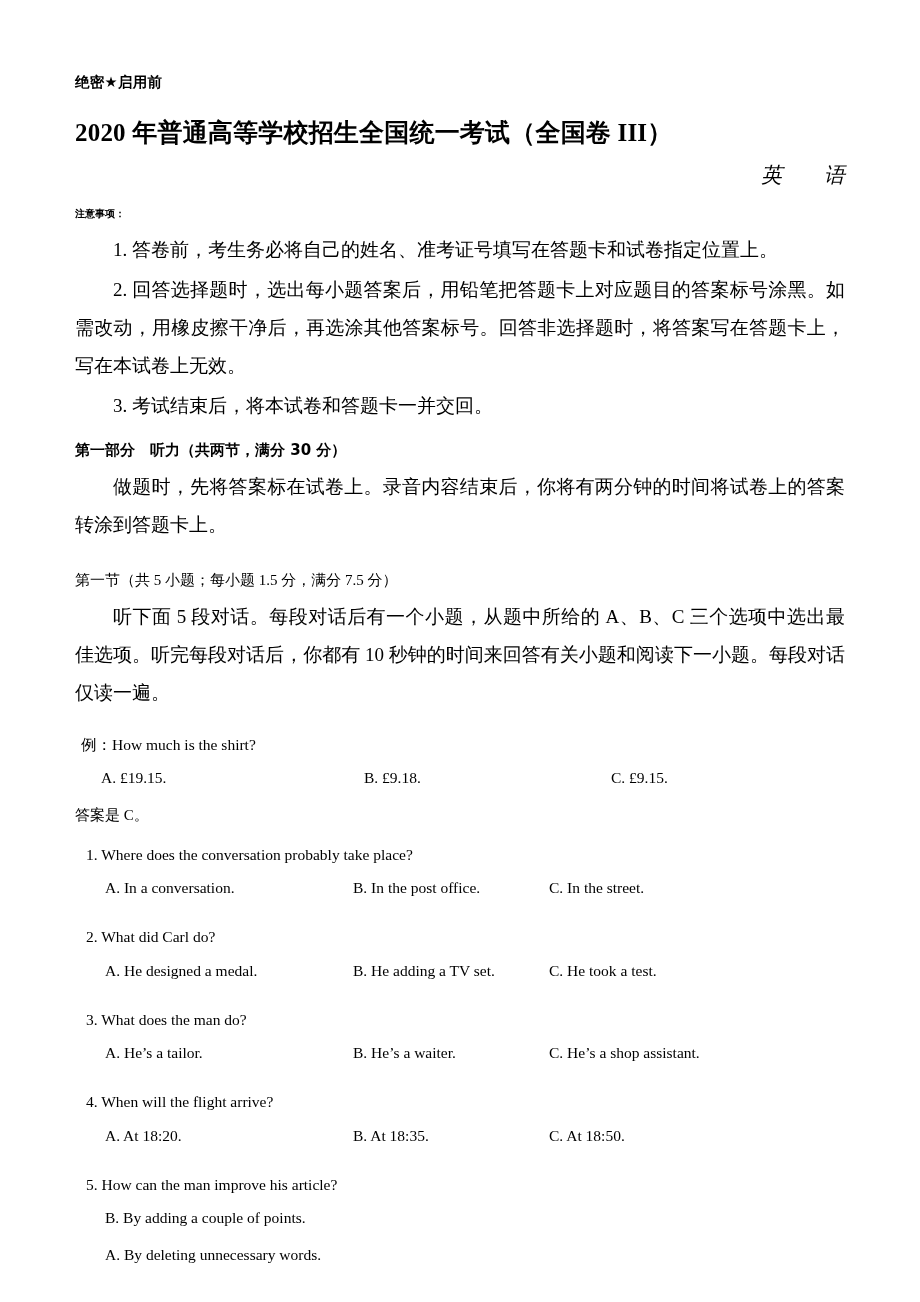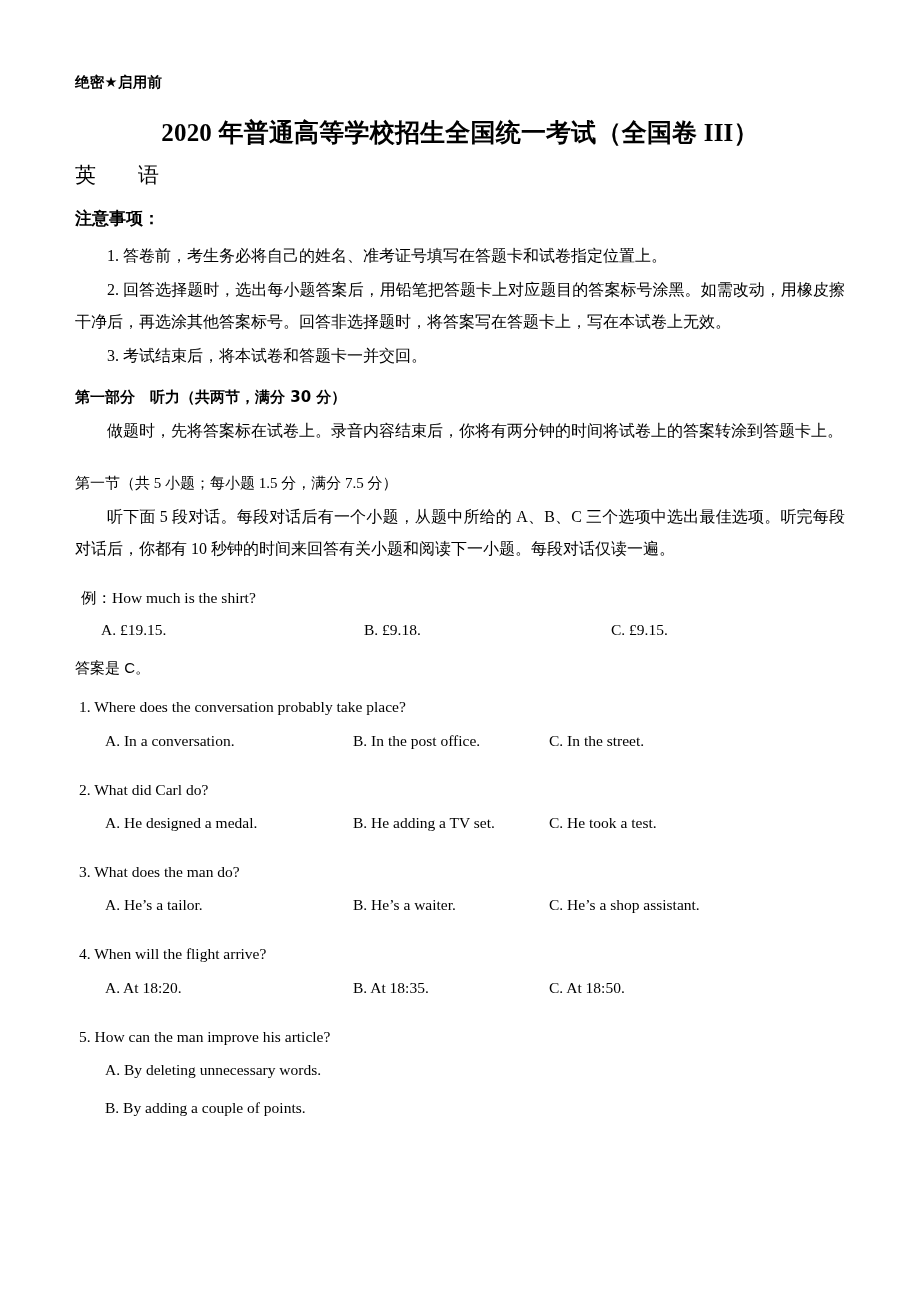--- a/index.html
+++ b/index.html
@@ -31,51 +31,52 @@
     font-size: 14.5px;
     font-weight: 700;
     letter-spacing: 0.3px;
     line-height: 1.1;
     margin: 0 0 26px 0;
     white-space: pre;
   }
 
   
   .main-title {
-    text-align: center;
+    text-align: left;
     font-family: "Liberation Serif", "DejaVu Serif", serif;
     font-size: 25px;
     font-weight: 700;
     letter-spacing: 0.2px;
     line-height: 1.25;
     margin: 0 0 14px 0;
     white-space: pre;
   }
   .sub-title {
-    text-align: left;
+    text-align: right;
     font-family: "Liberation Serif", "DejaVu Serif", serif;
     font-size: 21px;
     font-weight: 400;
     line-height: 1.25;
     margin: 0 0 20px 0;
     white-space: pre;
+    font-style: italic;
   }
 
   
   .notice-heading {
     font-family: "DejaVu Sans", "Liberation Sans", sans-serif;
-    font-size: 17px;
+    font-size: 10px;
     font-weight: 700;
     line-height: 1.2;
     margin: 0 0 11px 0;
     white-space: pre;
   }
   .cn-body {
     font-family: "Liberation Serif", "DejaVu Serif", serif;
-    font-size: 16px;
+    font-size: 19px;
     line-height: 2.0;
     text-align: justify;
     text-justify: inter-character;
     margin: 0;
   }
   .notice-item {
     text-indent: 2em;
     margin: 0 0 2px 0;
   }
 
@@ -121,30 +122,30 @@
     position: relative;
     height: 30px;
     margin: 10px 0 0 0;
   }
   .example-opts .opt { position: absolute; top: 0; white-space: pre; }
   .example-opts .oa { left: 26px; }
   .example-opts .ob { left: 289px; }
   .example-opts .oc { left: 536px; text-align: center; }
 
   .answer-line {
-    font-family: Liberation Sans, sans-serif;
+    font-family: Liberation Serif, serif;
     font-size: 15px;
     line-height: 1.45;
     margin: 8px 0 0 0;
     white-space: pre;
   }
 
   .q-block { margin-top: 17px; }
   .q-stem {
-    margin: 4px;
+    margin: 11px;
     white-space: pre;
   }
   .q-opts {
     position: relative;
     height: 32px;
     margin-top: 11px;
   }
   .q-opts .opt { position: absolute; top: 0; white-space: pre; }
   .q-opts .oa { left: 30px; }
   .q-opts .ob { left: 278px; }
@@ -232,18 +233,18 @@
     <div class="q-opts">
       <span class="opt oa">A. At 18:20.</span>
       <span class="opt ob">B. At 18:35.</span>
       <span class="opt oc">C. At 18:50.</span>
     </div>
   </div>
 
   <div class="en q-block">
     <div class="q-stem">5. How can the man improve his article?</div>
     <div class="q-opts-stacked">
+      <span class="opt">B. By adding a couple of points.</span>
       <span class="opt">A. By deleting unnecessary words.</span>
-      <span class="opt">B. By adding a couple of points.</span>
     </div>
   </div>
 
 </div>
 
 </body></html>

